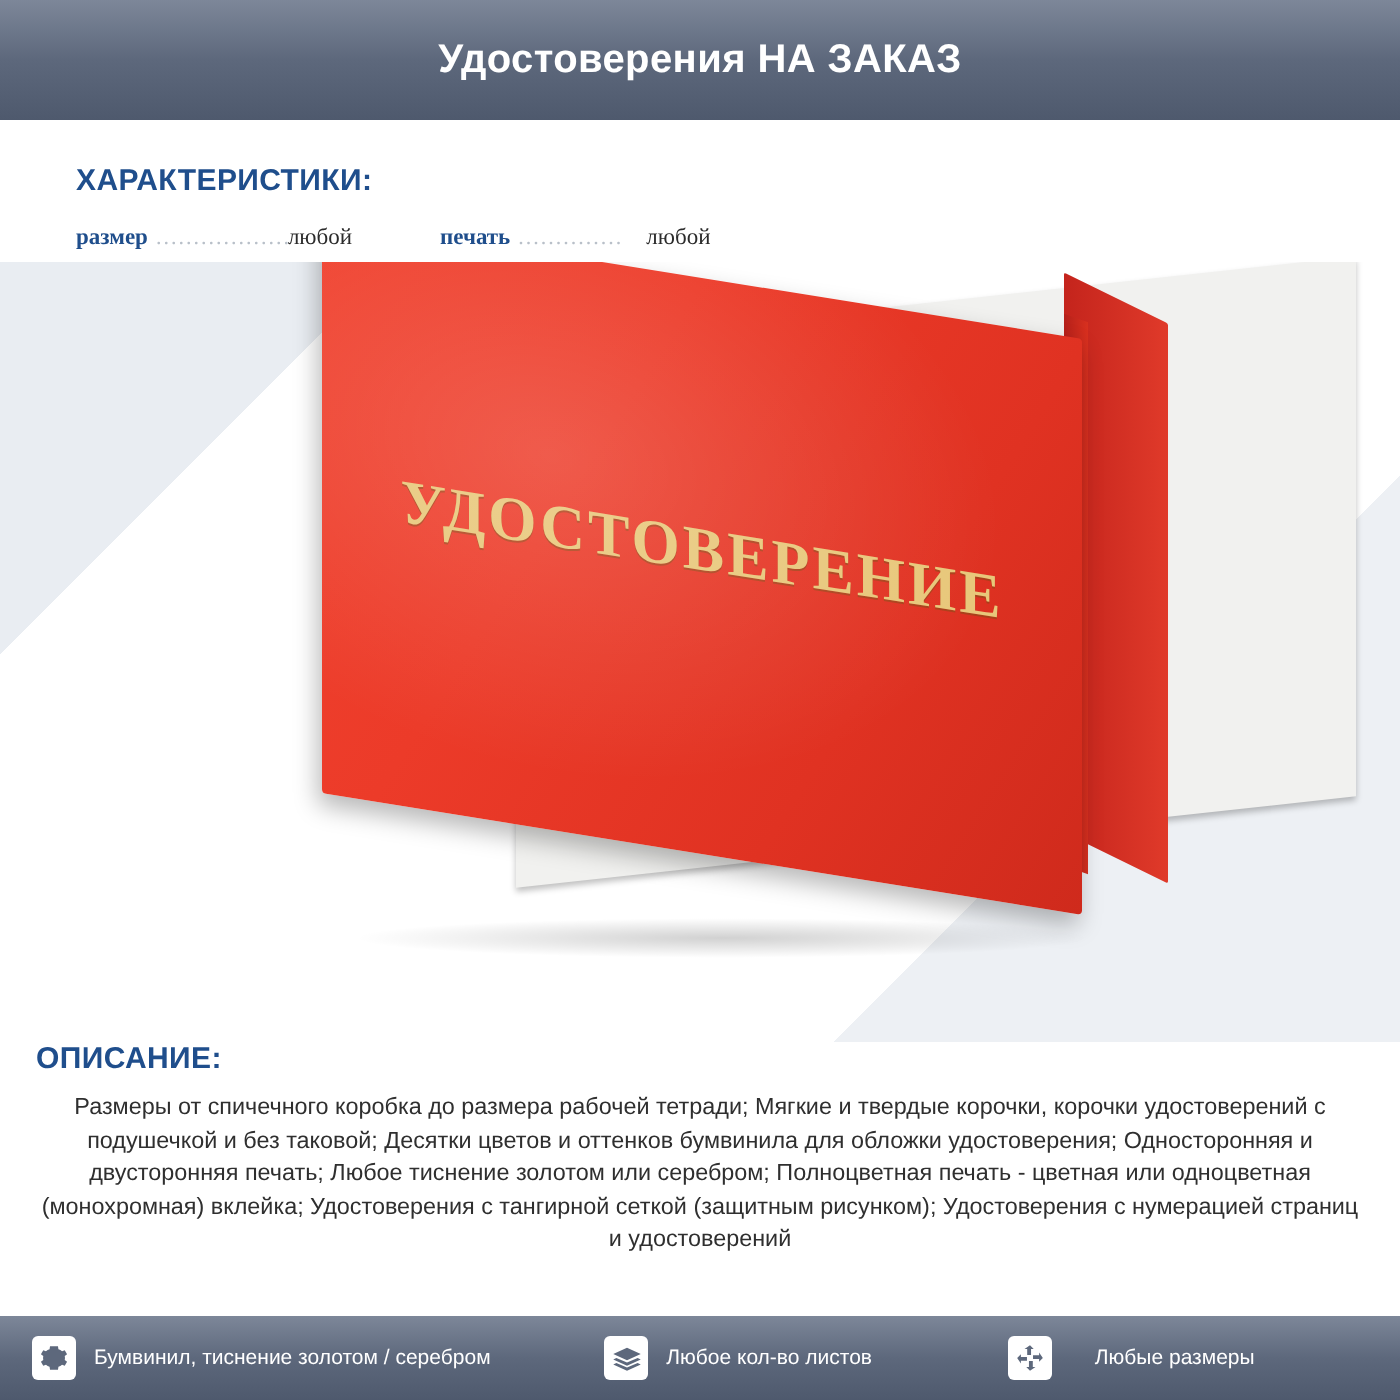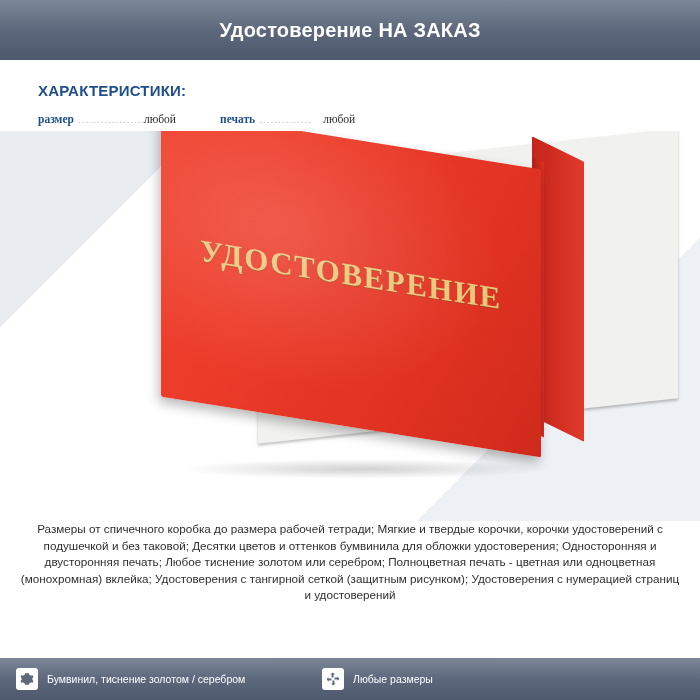--- a/index.html
+++ b/index.html
@@ -214,41 +214,41 @@
   }
   .footer-item {
     display: flex;
     align-items: center;
     color: #ffffff;
     font-size: 10.5px;
     padding-left: 16px;
   }
   .f1 { width: 290px; }
   .f2 { width: 200px; }
-  .f3 { width: 210px; }
+  .f3 { width: 210px; gap: 12px; }
   .ficon {
     width: 22px;
     height: 22px;
     background: #ffffff;
     border-radius: 3px;
     margin-right: 9px;
     display: flex;
     align-items: center;
     justify-content: center;
     flex: 0 0 auto;
   }
   .ficon svg { display: block; }
 </style>
 </head>
 <body>
 
 <div class="page">
 
   <div class="header">
-    <div class="header-title">Удостоверение НА ЗАКАЗ</div>
+    <div class="header-title">Удостоверения НА ЗАКАЗ</div>
   </div>
 
   <div class="chars-block">
     <div class="section-title">ХАРАКТЕРИСТИКИ:</div>
     <div class="chars-row">
 
       <div class="char-item">
         <span class="char-key">размер</span>
         <span class="char-dots dots-1">...................</span>
         <span class="char-val">любой</span>
@@ -277,34 +277,43 @@
       <div class="cert-inner-pages"></div>
       <div class="cert-back"></div>
       <div class="cert-spine"></div>
       <div class="cert-front">
         <div class="cert-text">УДОСТОВЕРЕНИЕ</div>
       </div>
     </div>
   </div>
 
   <div class="desc-block">
+    <div class="section-title desc-title">ОПИСАНИЕ:</div>
     <div class="desc-text">Размеры от спичечного коробка до размера рабочей тетради; Мягкие и твердые корочки, корочки удостоверений с подушечкой и без таковой; Десятки цветов и оттенков бумвинила для обложки удостоверения; Односторонняя и двусторонняя печать; Любое тиснение золотом или серебром; Полноцветная печать - цветная или одноцветная (монохромная) вклейка; Удостоверения с тангирной сеткой (защитным рисунком); Удостоверения с нумерацией страниц и удостоверений</div>
   </div>
 
   <div class="footer">
 
     <div class="footer-item f1">
       <span class="ficon">
         <svg width="14" height="14" viewBox="0 0 24 24">
           <path fill="#5d687c" d="M12 8a4 4 0 100 8 4 4 0 000-8zm9.4 4c0-.6-.1-1.2-.2-1.8l2-1.5-2-3.4-2.3 1a7.9 7.9 0 00-3.1-1.8L15.4 2H8.6l-.4 2.5a7.9 7.9 0 00-3.1 1.8l-2.3-1-2 3.4 2 1.5a8.6 8.6 0 000 3.6l-2 1.5 2 3.4 2.3-1a7.9 7.9 0 003.1 1.8l.4 2.5h6.8l.4-2.5a7.9 7.9 0 003.1-1.8l2.3 1 2-3.4-2-1.5c.1-.6.2-1.2.2-1.8zM12 14.5a2.5 2.5 0 110-5 2.5 2.5 0 010 5z"></path>
         </svg>
       </span>
       <span>Бумвинил, тиснение золотом / серебром</span>
     </div>
 
+    <div class="footer-item f2">
+      <span class="ficon">
+        <svg width="15" height="13" viewBox="0 0 24 20">
+          <path fill="#5d687c" d="M12 1L1 6l11 5 11-5-11-5zM3.5 9.2L1 10.3l11 5 11-5-2.5-1.1L12 12.8 3.5 9.2zM3.5 13.2L1 14.3l11 5 11-5-2.5-1.1L12 16.8 3.5 13.2z"></path>
+        </svg>
+      </span>
+      <span>Любое кол-во листов</span>
+    </div>
 
     <div class="footer-item f3">
       <span class="ficon">
         <svg width="14" height="14" viewBox="0 0 24 24">
           <path fill="#5d687c" d="M12 1l3.2 3.2H12.9v5.2H9.6V4.2H7.3L12 1zM1 12l3.2-3.2v2.3h5.2v3.3H4.2v2.3L1 12zM23 12l-3.2 3.2v-2.3h-5.2V9.6h5.2V7.3L23 12zM12 23l-3.2-3.2h2.3v-5.2h3.3v5.2h2.3L12 23z"></path>
         </svg>
       </span>
       <span>Любые размеры</span>
     </div>
 

